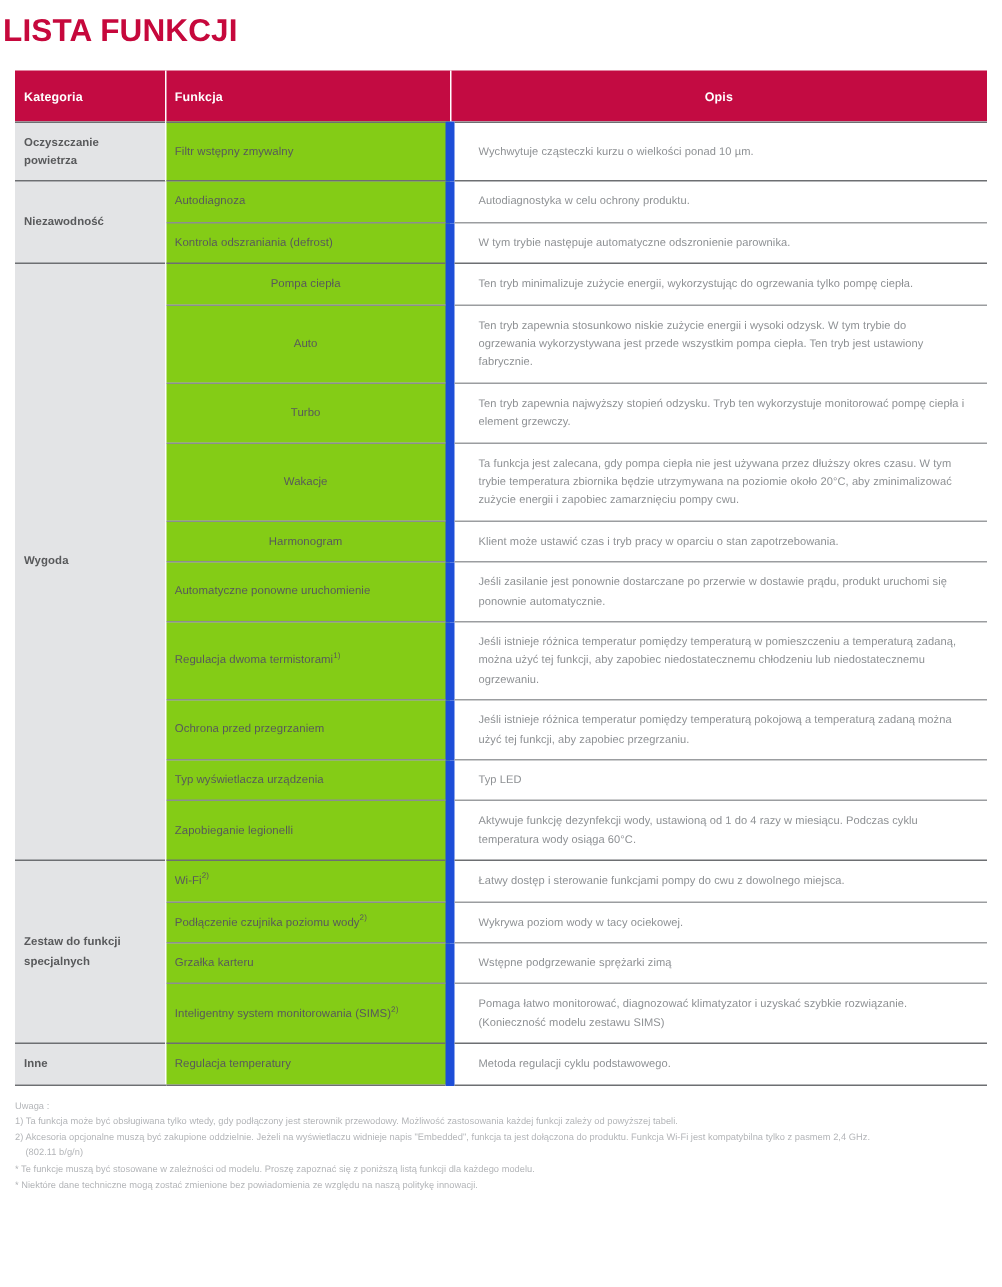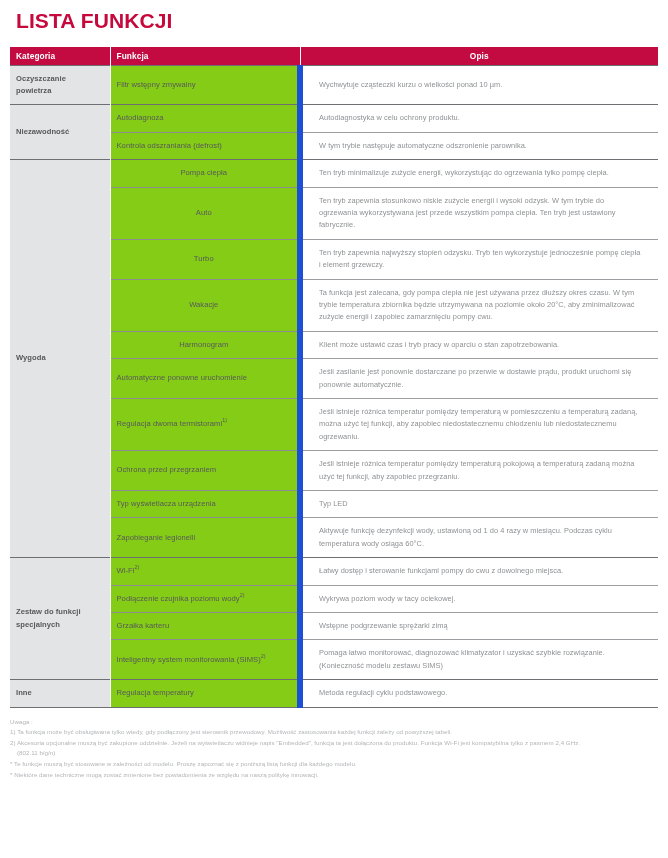--- a/index.html
+++ b/index.html
@@ -19,41 +19,41 @@
     width: 668px;
     height: 858px;
     position: relative;
     padding: 0;
   }
   .page-title {
     font-size: 21px;
     font-weight: bold;
     color: #c6083c;
     letter-spacing: 0.1px;
-    margin: 9px 0 0 16px;
+    margin: 9px 0 0 2px;
     line-height: 24px;
   }
 
   
   .feature-table {
     width: 648px;
     margin: 14px 0 0 10px;
     border-collapse: collapse;
     table-layout: fixed;
   }
   .feature-table col.c-cat { width: 100px; }
   .feature-table col.c-fun { width: 190px; }
   .feature-table col.c-desc { width: 358px; }
 
   thead th {
     background: #c30b42;
     color: #ffffff;
     font-size: 8.3px;
     font-weight: bold;
-    height: 18px;
+    height: 34px;
     padding: 0 6px;
     text-align: left;
     vertical-align: middle;
     border-right: 1px solid #ffffff;
     letter-spacing: 0.1px;
   }
   thead th.th-desc {
     text-align: center;
     border-right: none;
   }
@@ -157,21 +157,21 @@
           <td class="cat" rowspan="10">Wygoda</td>
           <td class="fun b"><span>Pompa ciepła</span></td>
           <td class="desc">Ten tryb minimalizuje zużycie energii, wykorzystując do ogrzewania tylko pompę ciepła.</td>
         </tr>
         <tr class="table-row inner">
           <td class="fun b"><span>Auto</span></td>
           <td class="desc">Ten tryb zapewnia stosunkowo niskie zużycie energii i wysoki odzysk. W tym trybie do ogrzewania wykorzystywana jest przede wszystkim pompa ciepła. Ten tryb jest ustawiony fabrycznie.</td>
         </tr>
         <tr class="table-row inner">
           <td class="fun b"><span>Turbo</span></td>
-          <td class="desc">Ten tryb zapewnia najwyższy stopień odzysku. Tryb ten wykorzystuje jednocześnie pompę ciepła i element grzewczy.</td>
+          <td class="desc">Ten tryb zapewnia najwyższy stopień odzysku. Tryb ten wykorzystuje monitorować pompę ciepła i element grzewczy.</td>
         </tr>
         <tr class="table-row inner">
           <td class="fun b"><span>Wakacje</span></td>
           <td class="desc">Ta funkcja jest zalecana, gdy pompa ciepła nie jest używana przez dłuższy okres czasu. W tym trybie temperatura zbiornika będzie utrzymywana na poziomie około 20°C, aby zminimalizować zużycie energii i zapobiec zamarznięciu pompy cwu.</td>
         </tr>
         <tr class="table-row inner">
           <td class="fun b"><span>Harmonogram</span></td>
           <td class="desc">Klient może ustawić czas i tryb pracy w oparciu o stan zapotrzebowania.</td>
         </tr>
         <tr class="table-row inner">

